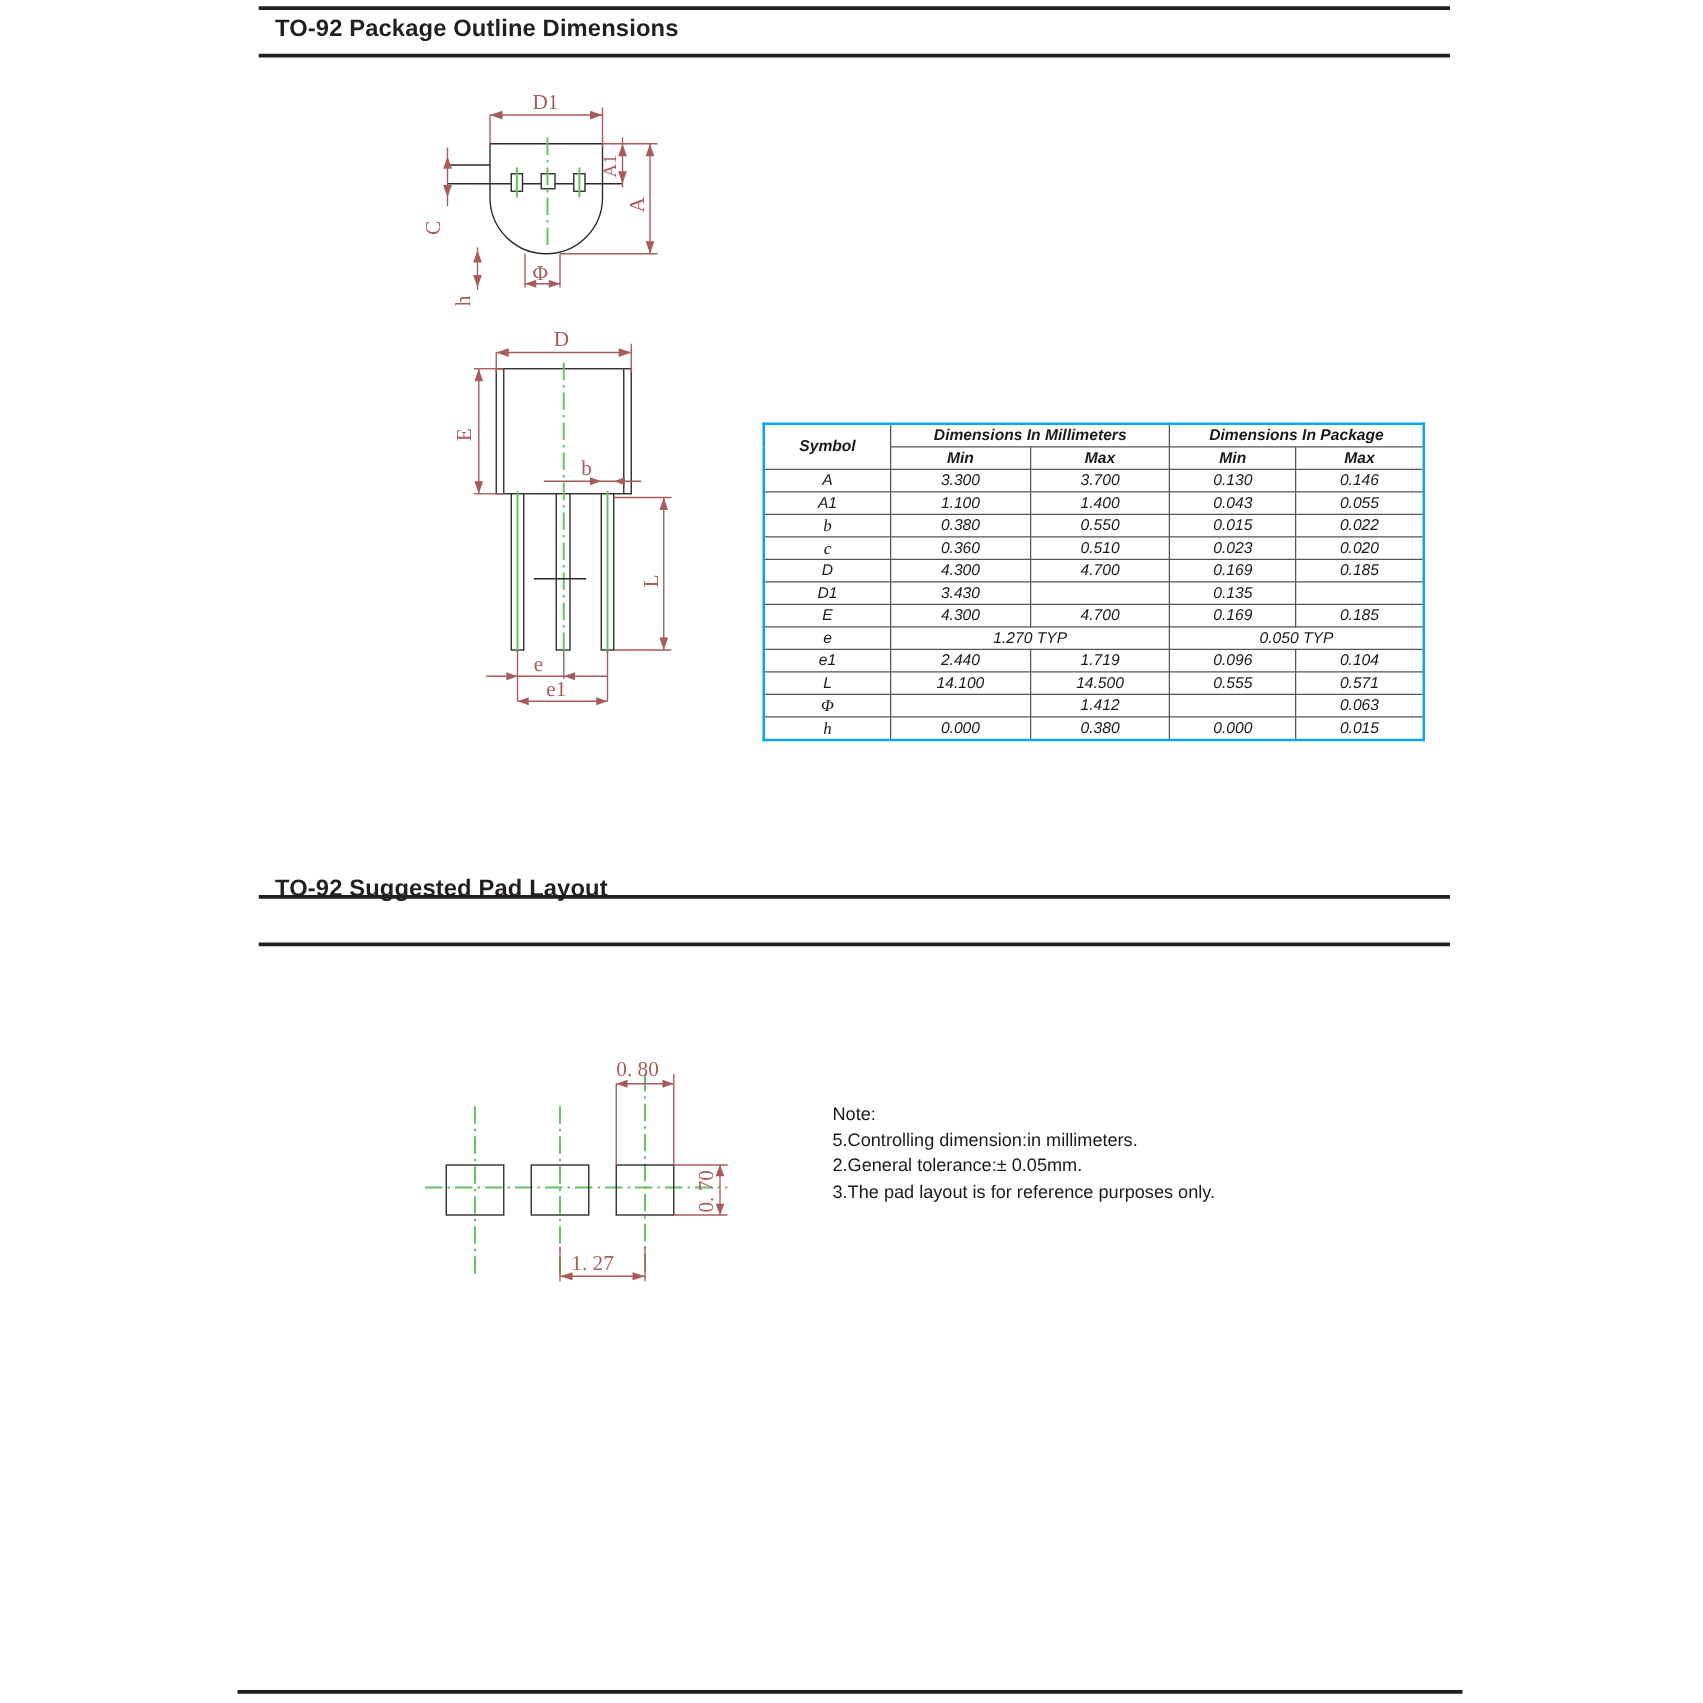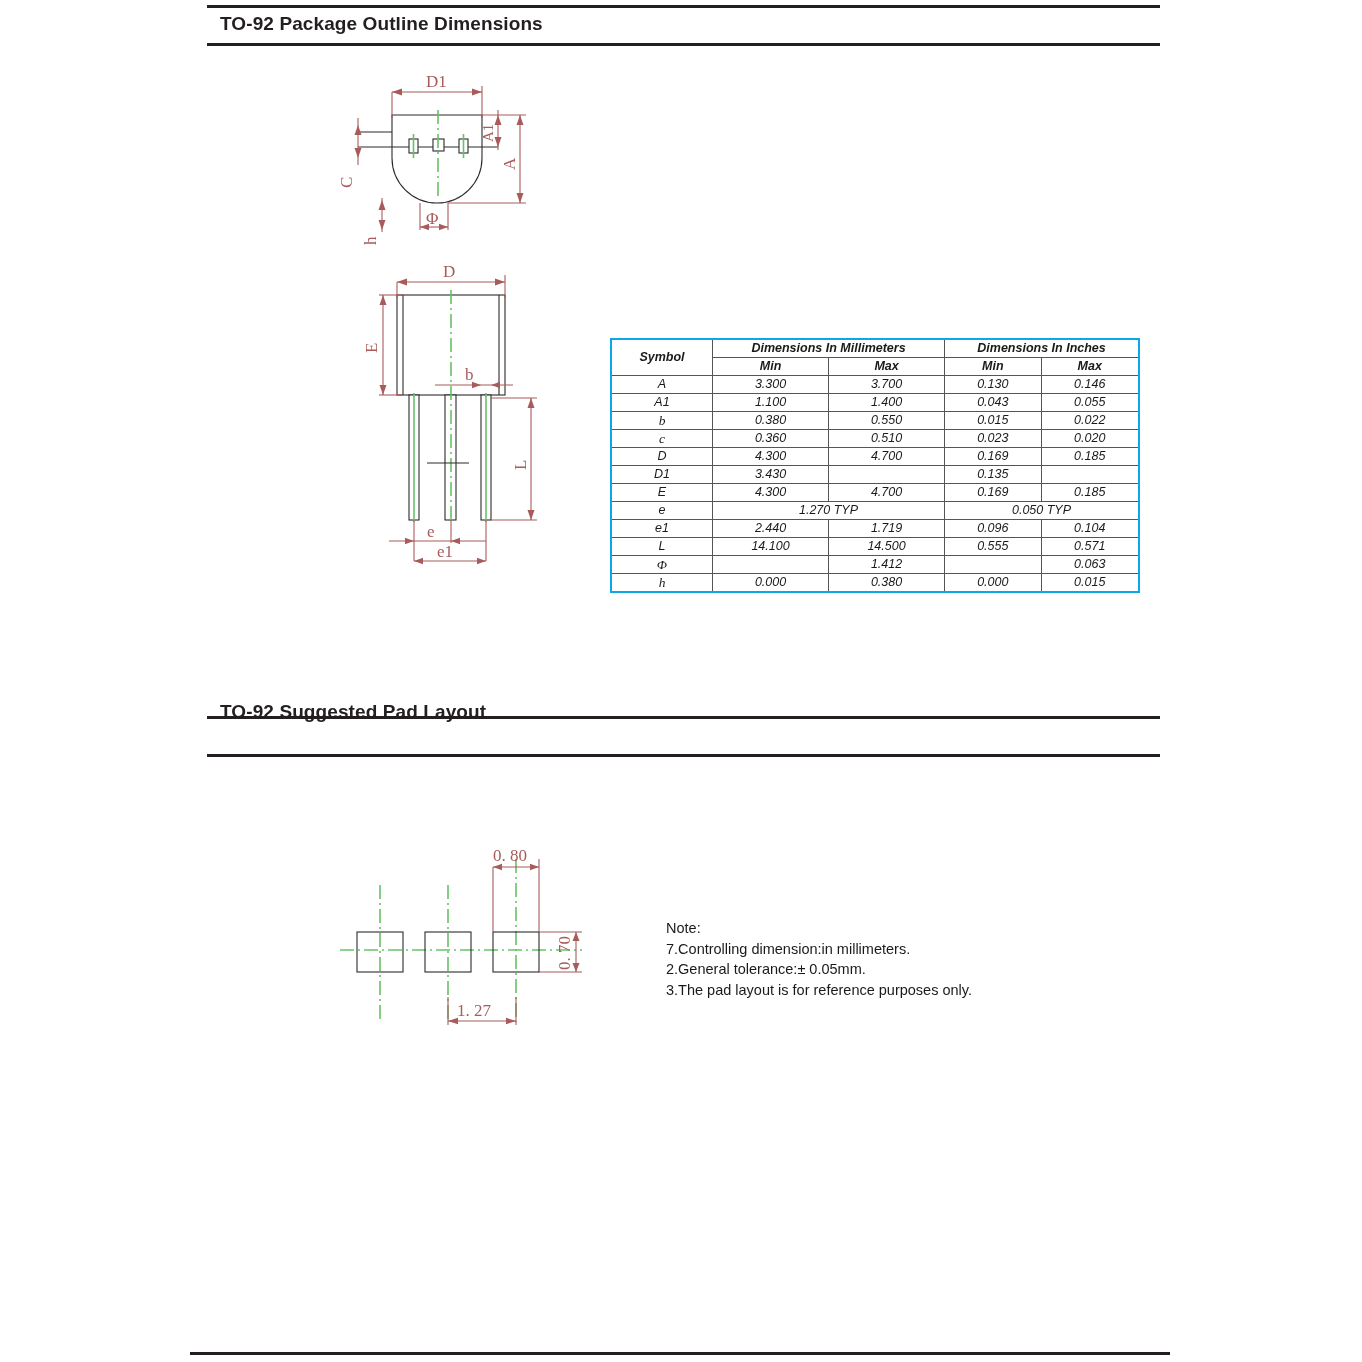--- a/index.html
+++ b/index.html
@@ -80,21 +80,21 @@
     fill: #a85b5b;
     font-family: "Liberation Serif", serif;
     font-size: 15px;
   }
   .arrowhead { fill: #a85b5b; stroke: none; }
 
   
   .notes {
     position: absolute;
     left: 666px;
-    top: 918px;
+    top: 882px;
     font-size: 14.5px;
     line-height: 20.5px;
     color: #1a1a1a;
   }
   .notes div { white-space: nowrap; }
 </style>
 </head>
 <body>
 
 <div class="page">
@@ -213,21 +213,21 @@
       <polygon class="arrowhead" points="141,296 132,292.8 132,299.2"></polygon>
       <text class="lbl-red" x="92" y="292">e1</text>
     </svg>
   </div>
 
   <table class="dim-table">
     <thead>
       <tr>
         <th class="sym-col" rowspan="2">Symbol</th>
         <th colspan="2">Dimensions In Millimeters</th>
-        <th colspan="2">Dimensions In Inches</th>
+        <th colspan="2">Dimensions In Package</th>
       </tr>
       <tr>
         <th>Min</th>
         <th>Max</th>
         <th>Min</th>
         <th>Max</th>
       </tr>
     </thead>
     <tbody id="dim-body">
         <tr>
@@ -349,20 +349,20 @@
       <line class="ln-red" x1="186" y1="160" x2="186" y2="188"></line>
       <line class="ln-red" x1="118" y1="184" x2="186" y2="184"></line>
       <polygon class="arrowhead" points="118,184 128,180.8 128,187.2"></polygon>
       <polygon class="arrowhead" points="186,184 176,180.8 176,187.2"></polygon>
       <text class="lbl-red" x="127" y="179">1. 27</text>
     </svg>
   </div>
 
   <div class="notes">
     <div>Note:</div>
-    <div>7.Controlling dimension:in millimeters.</div>
+    <div>5.Controlling dimension:in millimeters.</div>
     <div>2.General tolerance:± 0.05mm.</div>
     <div>3.The pad layout is for reference purposes only.</div>
   </div>
 
   <div class="rule" style="top:1352px; left:190px; width:980px;"></div>
 
 </div>
 
 </body></html>

